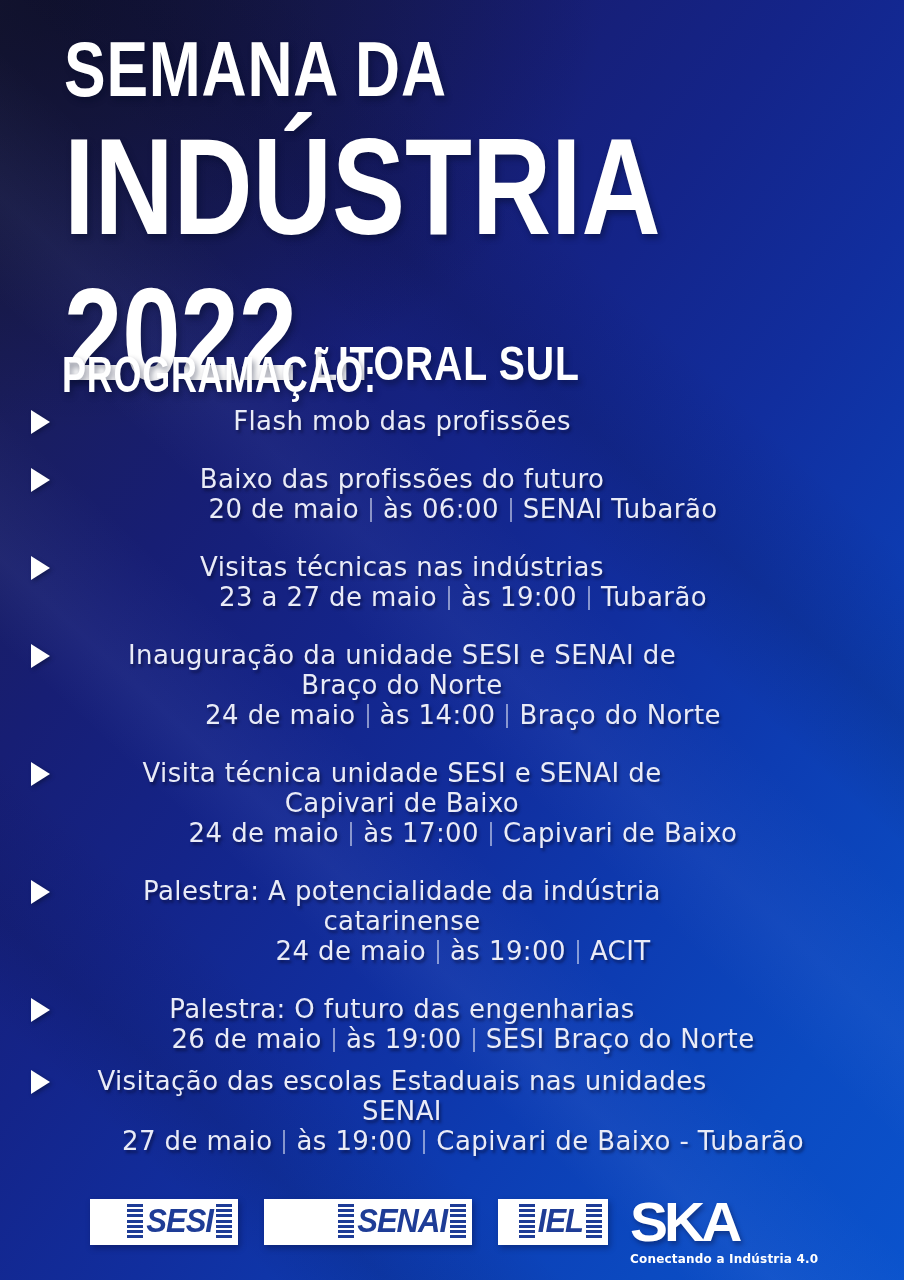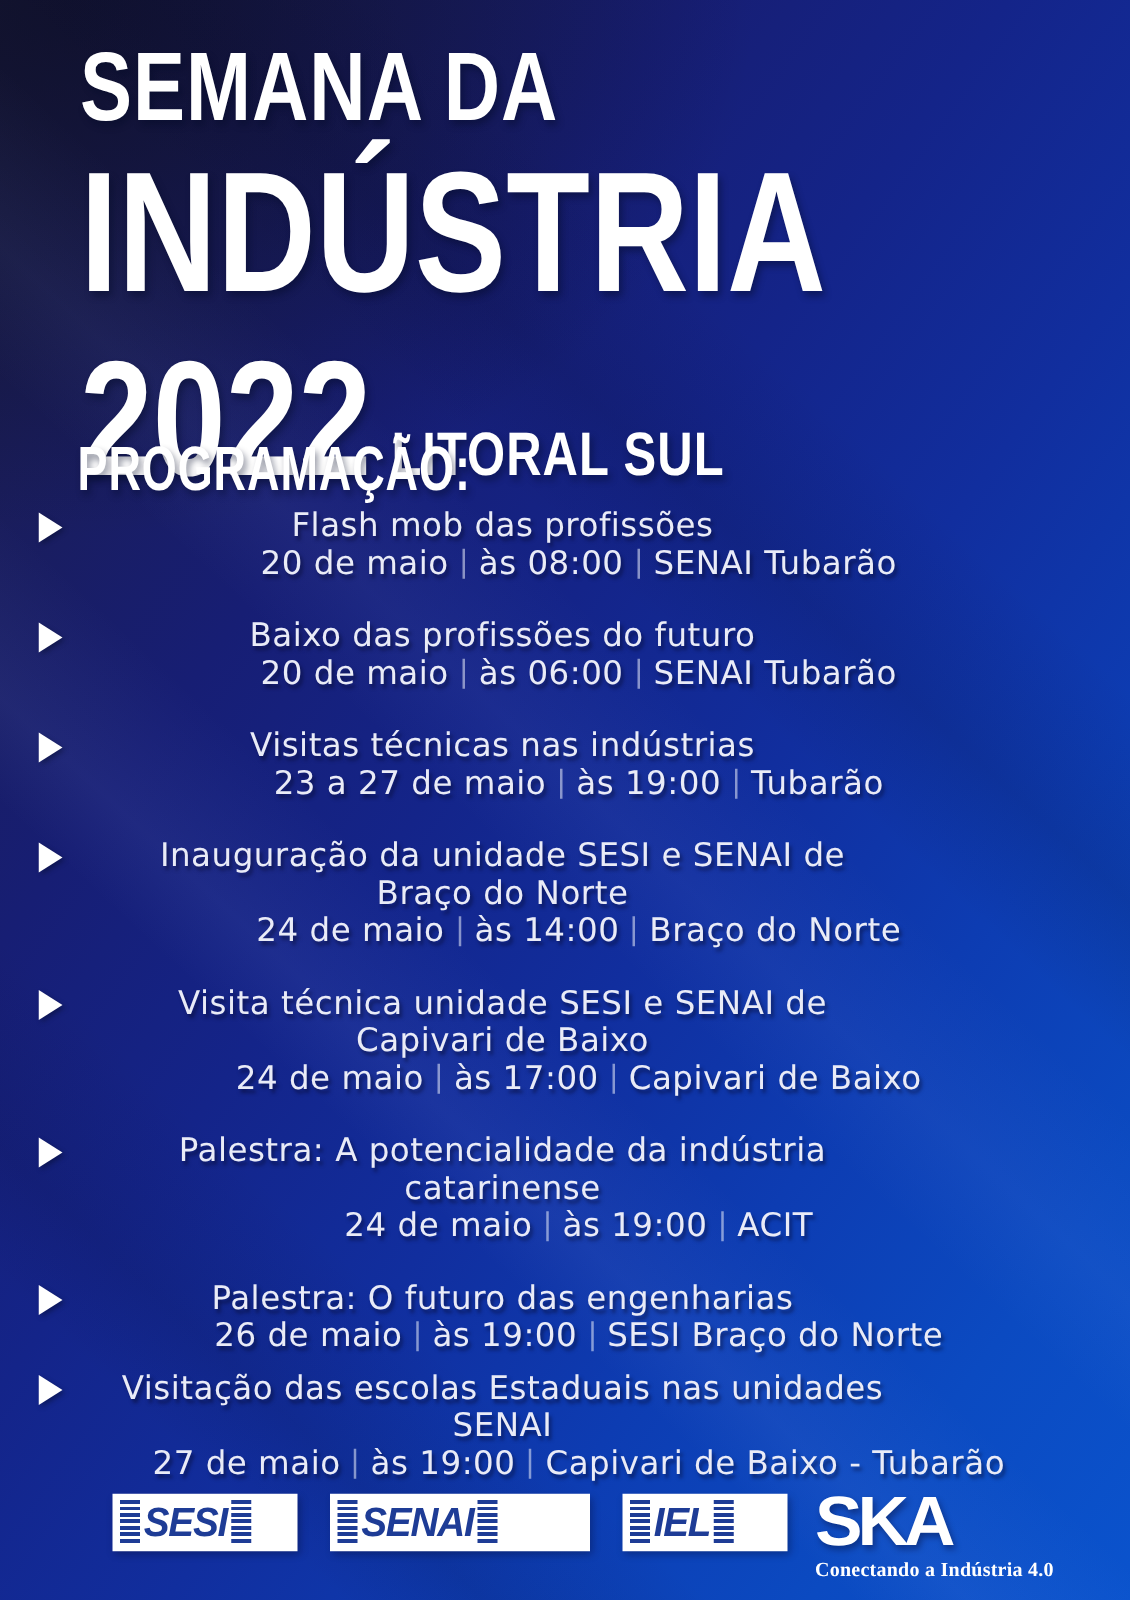--- a/index.html
+++ b/index.html
@@ -75,49 +75,49 @@
     margin:0 11px;vertical-align:-4px;
   }
 
   
   .footer{
     position:absolute;left:90px;bottom:14px;
     display:flex;align-items:flex-start;gap:26px;
   }
   .logo-box{
     height:46px;background:#ffffff;
-    display:flex;align-items:center;justify-content:flex-start;
+    display:flex;align-items:center;justify-content:flex-end;
     padding:0 6px;box-sizing:border-box;
     box-shadow:2px 3px 6px rgba(5,8,40,0.35);
   }
   .logo-sesi{width:148px;}
   .logo-senai{width:208px;}
-  .logo-iel{width:132px;}
+  .logo-iel{width:110px;}
   .stripes{
     width:16px;height:36px;flex:0 0 auto;
     background:repeating-linear-gradient(to bottom,var(--logo-blue) 0 3px,transparent 3px 5.2px);
   }
   .logo-text{
     color:var(--logo-blue);
     font-family:"Liberation Sans",sans-serif;
     font-style:italic;font-weight:900;
     font-size:31px;letter-spacing:-1px;
     padding:0 3px;transform:scaleY(1.05);
   }
   .ska{margin-left:-4px;display:flex;flex-direction:column;align-items:flex-start;}
   .ska-text{
     font-family:"Liberation Sans",sans-serif;
     font-weight:900;font-size:57px;line-height:0.82;
     letter-spacing:-4px;color:#ffffff;
     transform:scaleY(0.98);transform-origin:left top;
     text-shadow:2px 3px 5px rgba(5,8,40,0.4);
   }
   .ska-tagline{
-    margin-top:6px;font-size:16px;font-weight:700;
-    letter-spacing:0.2px;color:#ffffff;font-family:Liberation Serif, serif;
+    margin-top:6px;font-size:12px;font-weight:700;
+    letter-spacing:0.2px;color:#ffffff;
   }
 </style>
 </head>
 <body>
 
 <div class="poster">
 
   <header class="header layer">
     <div class="t-line1">SEMANA DA</div>
     <div class="t-line2">INDÚSTRIA</div>
@@ -126,23 +126,20 @@
       <span class="t-region">LITORAL SUL</span>
     </div>
   </header>
 
   <div class="heading layer">PROGRAMAÇÃO:</div>
 
   <div class="events layer" id="events">
   <div class="event">
     <span class="bullet"></span>
     <div class="event-title">Flash mob das profissões</div>
-    <div class="event-detail">
-      <span>20 de maio</span><span class="sep"></span><span>às 08:00</span><span class="sep"></span><span>SENAI Tubarão</span>
-    </div>
   </div>
 
   <div class="event">
     <span class="bullet"></span>
     <div class="event-title">Baixo das profissões do futuro</div>
     <div class="event-detail">
       <span>20 de maio</span><span class="sep"></span><span>às 06:00</span><span class="sep"></span><span>SENAI Tubarão</span>
     </div>
   </div>
 

